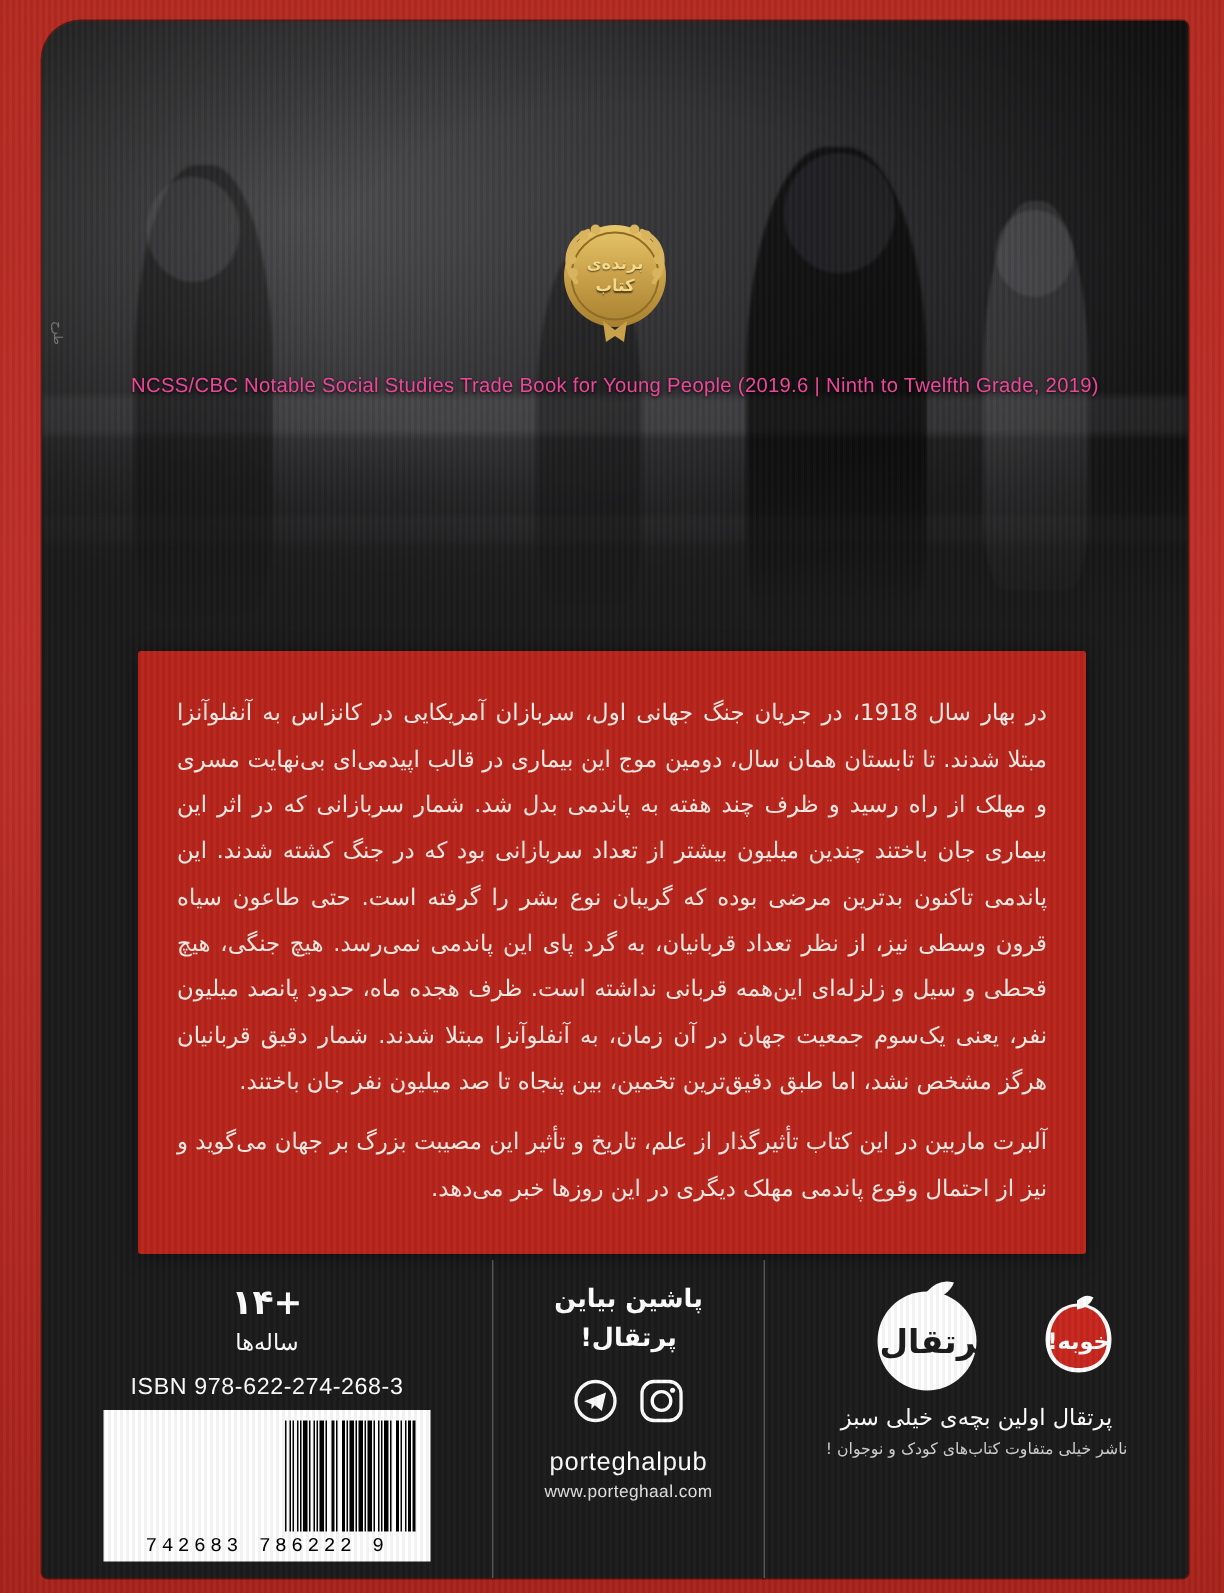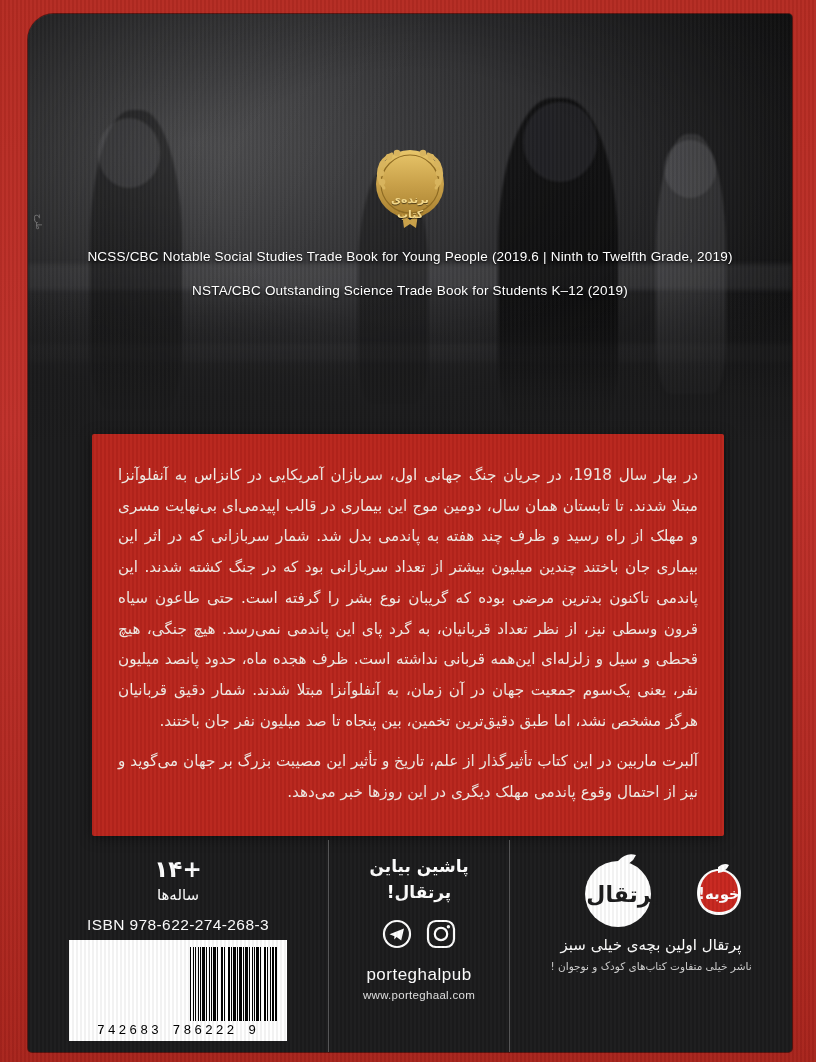--- a/index.html
+++ b/index.html
@@ -69,27 +69,26 @@
     width:96px;height:96px;
     display:flex;align-items:center;justify-content:center;
     z-index:5;
   }
   .seal svg{width:96px;height:96px;display:block;}
   .seal .seal-text{
     position:absolute;left:0;right:0;top:50%;transform:translateY(-50%);
     text-align:center;color:#f4d98a;font-size:11px;line-height:1.35;
     font-family:"DejaVu Sans", sans-serif;font-weight:bold;
     text-shadow:0 1px 1px rgba(0,0,0,.6);
-    margin-top:24px;
   }
 
   
   .awards{
     position:absolute;left:0;right:0;top:232px;
-    text-align:center;color:#ffffff;
+    text-align:center;color:#ec4899;
     font-family:"Liberation Sans", sans-serif;
     font-size:13.5px;line-height:1.62;
     letter-spacing:.2px;
     direction:ltr;
     z-index:5;
     text-shadow:0 1px 2px rgba(0,0,0,.8);
   }
   .awards p{margin:0 0 12px 0;}
 
   
@@ -218,21 +217,20 @@
         </g>
       </svg>
       <div class="seal-text">
         <div>برنده‌ی</div>
         <div>کتاب</div>
       </div>
     </div>
 
     <div class="awards">
       <p>NCSS/CBC Notable Social Studies Trade Book for Young People (2019.6 | Ninth to Twelfth Grade, 2019)</p>
-      <p>NSTA/CBC Outstanding Science Trade Book for Students K–12 (2019)</p>
     </div>
 
     <div class="blurb">
       <p>در بهار سال 1918، در جریان جنگ جهانی اول، سربازان آمریکایی در کانزاس به آنفلوآنزا مبتلا شدند. تا تابستان همان سال، دومین موج این بیماری در قالب اپیدمی‌ای بی‌نهایت مسری و مهلک از راه رسید و ظرف چند هفته به پاندمی بدل شد. شمار سربازانی که در اثر این بیماری جان باختند چندین میلیون بیشتر از تعداد سربازانی بود که در جنگ کشته شدند. این پاندمی تاکنون بدترین مرضی بوده که گریبان نوع بشر را گرفته است. حتی طاعون سیاه قرون وسطی نیز، از نظر تعداد قربانیان، به گرد پای این پاندمی نمی‌رسد. هیچ جنگی، هیچ قحطی و سیل و زلزله‌ای این‌همه قربانی نداشته است. ظرف هجده ماه، حدود پانصد میلیون نفر، یعنی یک‌سوم جمعیت جهان در آن زمان، به آنفلوآنزا مبتلا شدند. شمار دقیق قربانیان هرگز مشخص نشد، اما طبق دقیق‌ترین تخمین، بین پنجاه تا صد میلیون نفر جان باختند.</p>
       <p class="sep">آلبرت ماربین در این کتاب تأثیرگذار از علم، تاریخ و تأثیر این مصیبت بزرگ بر جهان می‌گوید و نیز از احتمال وقوع پاندمی مهلک دیگری در این روزها خبر می‌دهد.</p>
     </div>
 
     <div class="bottom">
 
       <div class="col col-logo">

